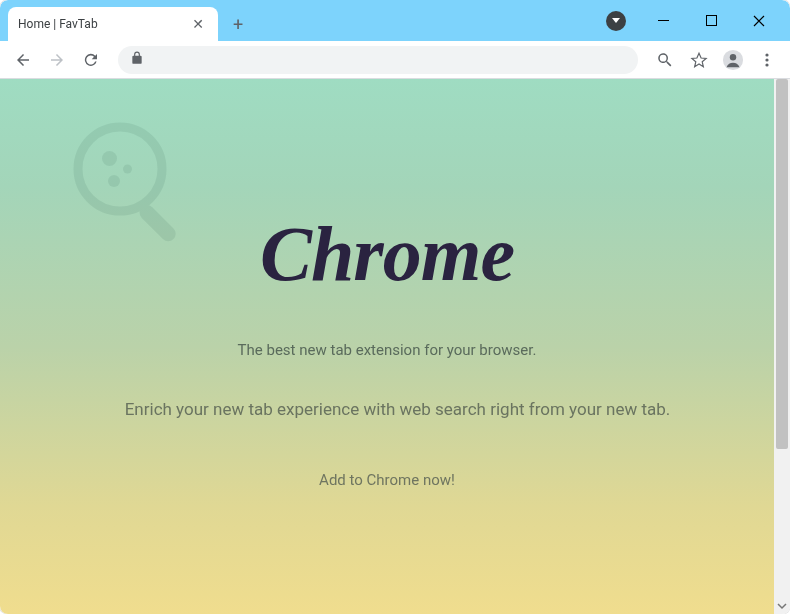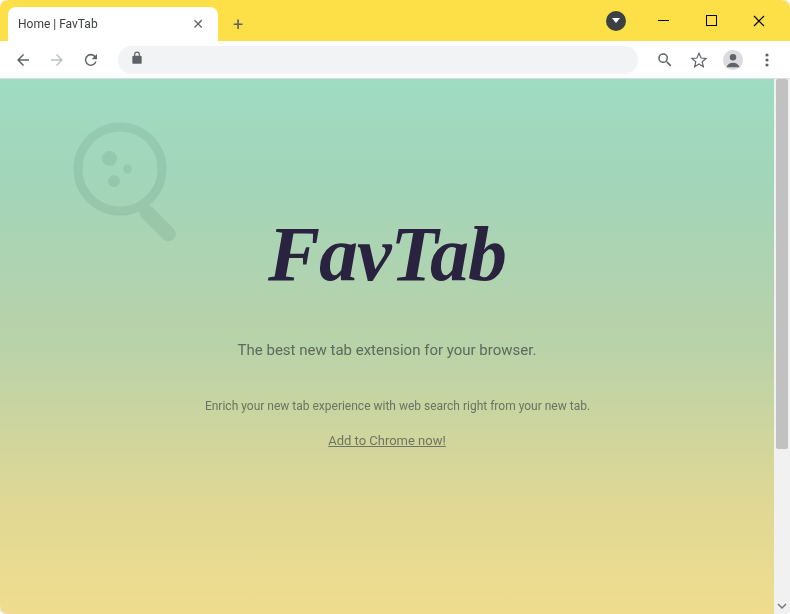--- a/index.html
+++ b/index.html
@@ -8,21 +8,21 @@
   height: 614px;
   background: #fff;
   font-family: -apple-system, BlinkMacSystemFont, "Segoe UI", Roboto, sans-serif;
   overflow: hidden;
   position: relative;
   border-radius: 8px;
   box-shadow: 0 0 0 1px rgba(0,0,0,0.1);
 }
 .titlebar {
   height: 41px;
-  background: #fde047;
+  background: #7dd3fc;
   display: flex;
   align-items: flex-end;
   border-top-left-radius: 8px;
   border-top-right-radius: 8px;
 }
 .tab-strip {
   flex: 1;
   display: flex;
   align-items: flex-end;
   padding-left: 8px;
@@ -121,29 +121,28 @@
   letter-spacing: -1px;
 }
 .tagline {
   margin-top: 42px;
   font-size: 15px;
   color: #5a6b5c;
   text-align: right;
 }
 .subline {
   margin-top: 40px;
-  font-size: 12px;
+  font-size: 17px;
   color: #6a7460;
   margin-left: 21px;
 }
 .cta {
-  margin-top: 20px;
-  font-size: 13px;
+  margin-top: 52px;
+  font-size: 15px;
   color: #6f7560;
-  text-decoration: underline;
 }
 .scrollbar {
   width: 16px;
   background: #f1f1f1;
   position: relative;
 }
 .scroll-thumb {
   position: absolute;
   top: 0;
   left: 2px;
@@ -255,21 +254,21 @@
 
 <div class="viewport">
   <div class="content">
     <svg class="watermark-icon" width="150" height="150" viewBox="0 0 100 100">
       <circle cx="40" cy="40" r="28" fill="none" stroke="#3a6a5a" stroke-width="6"></circle>
       <circle cx="33" cy="33" r="5" fill="#3a6a5a"></circle>
       <circle cx="45" cy="40" r="3" fill="#3a6a5a"></circle>
       <circle cx="36" cy="48" r="4" fill="#3a6a5a"></circle>
       <rect x="58" y="62" width="30" height="10" rx="5" fill="#3a6a5a" transform="rotate(45 58 62)"></rect>
     </svg>
-    <div class="logo">FavTab</div>
+    <div class="logo">Chrome</div>
     <div class="tagline">The best new tab extension for your browser.</div>
     <div class="subline">Enrich your new tab experience with web search right from your new tab.</div>
     <div class="cta">Add to Chrome now!</div>
   </div>
   <div class="scrollbar">
     <div class="scroll-thumb"></div>
     <div class="scroll-arrow dn">
       <svg width="10" height="10" viewBox="0 0 10 10">
           <path d="M1 3 L5 7 L9 3" fill="none" stroke="#777" stroke-width="1.5"></path>
         </svg>

